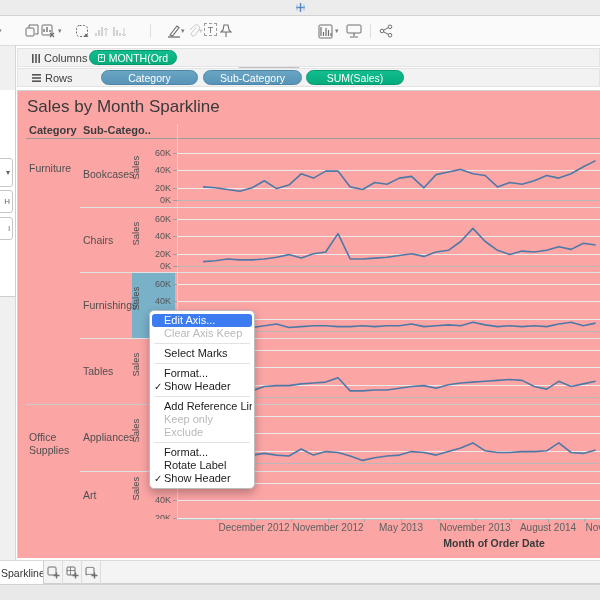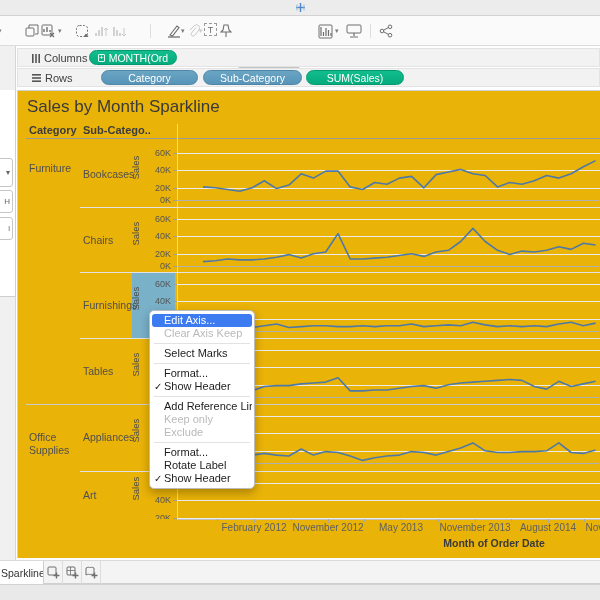--- a/index.html
+++ b/index.html
@@ -33,21 +33,21 @@
   .pillbox { width:8px; height:8px; border:1px solid rgba(255,255,255,.9); font-size:8px; line-height:6px; text-align:center;
              margin-right:4px; border-radius:1px; }
 
   
   #leftstrip { left:0; top:46px; width:16px; height:514px; background:#f0f0f0; border-right:1px solid #d5d5d5; }
   #leftpanel { left:0; top:44px; width:16px; height:207px; background:#fff; border-right:1px solid #cfcfcf; border-bottom:1px solid #cfcfcf; }
   .cutbox { position:absolute; left:-8px; width:21px; background:#fff; border:1px solid #c6c6c6; border-radius:3px;
             font-size:8px; color:#666; display:flex; align-items:center; justify-content:flex-end; padding-right:2px; }
 
   
-  #sheet { left:17px; top:90px; width:583px; height:468px; background:#eab308; border-top:1px solid #d0d0d0; border-left:1px solid #d0d0d0; overflow:hidden; }
+  #sheet { left:17px; top:90px; width:583px; height:468px; background:#fca5a5; border-top:1px solid #d0d0d0; border-left:1px solid #d0d0d0; overflow:hidden; }
   #sheettitle { left:9px; top:6px; font-size:17px; color:#3a3a3a; }
   .colhdr { top:33px; font-size:11px; font-weight:bold; color:#3c3c3c; }
   #hdrline { left:8px; top:47px; width:575px; height:1px; background:#9a9a9a; }
   #axisv { left:159px; top:33px; width:1px; height:395px; background:#d8d8d8; }
   #axisbottom { left:159px; top:428px; width:424px; height:1px; background:#c0c0c0; }
 
   .band { left:0; width:583px; overflow:hidden; }
   .grid { position:absolute; left:159px; width:424px; height:1px; background:#ebebeb; }
   .zero { position:absolute; left:159px; width:424px; border-top:1px dotted #b2b2b2; }
   .subdiv { position:absolute; left:62px; width:521px; height:1px; background:#e2e2e2; }
@@ -348,21 +348,21 @@
         <div class="ytick" style="left:127px;top:41.5px">20K</div>
         <div class="ytickmark" style="top:46.5px"></div>
         <svg width="424" height="48" class="spark">
           <polyline points="26.0,57.3 38.3,56.4 50.5,56.4 62.8,57.3 75.1,56.4 87.3,55.5 99.6,54.6 111.9,56.4 124.2,55.5 136.4,54.6 148.7,53.8 161.0,54.6 173.2,55.5 185.5,55.5 197.8,56.4 210.0,55.5 222.3,54.6 234.6,55.5 246.9,54.6 259.1,53.8 271.4,55.5 283.7,54.6 295.9,52.9 308.2,54.6 320.5,55.5 332.8,54.6 345.0,54.6 357.3,55.5 369.6,54.6 381.8,53.8 394.1,54.6 406.4,53.8 418.6,52.9" fill="none" stroke="#4e79a7" stroke-width="1.6" stroke-linejoin="round"></polyline>
         </svg>
       </div>
     </div>
   <div class="abs" id="catdiv"></div>
   <div class="abs" id="axisbottom"></div>
   <div id="xaxis">
-      <div class="xtick abs" style="left:236px">February 2012</div>
+      <div class="xtick abs" style="left:236px">December 2012</div>
       <div class="xtickmark abs" style="left:236px"></div>
       <div class="xtick abs" style="left:310px">November 2012</div>
       <div class="xtickmark abs" style="left:310px"></div>
       <div class="xtick abs" style="left:383px">May 2013</div>
       <div class="xtickmark abs" style="left:383px"></div>
       <div class="xtick abs" style="left:457px">November 2013</div>
       <div class="xtickmark abs" style="left:457px"></div>
       <div class="xtick abs" style="left:530px">August 2014</div>
       <div class="xtickmark abs" style="left:530px"></div>
       <div class="xtick abs" style="left:603px">November 2014</div>

